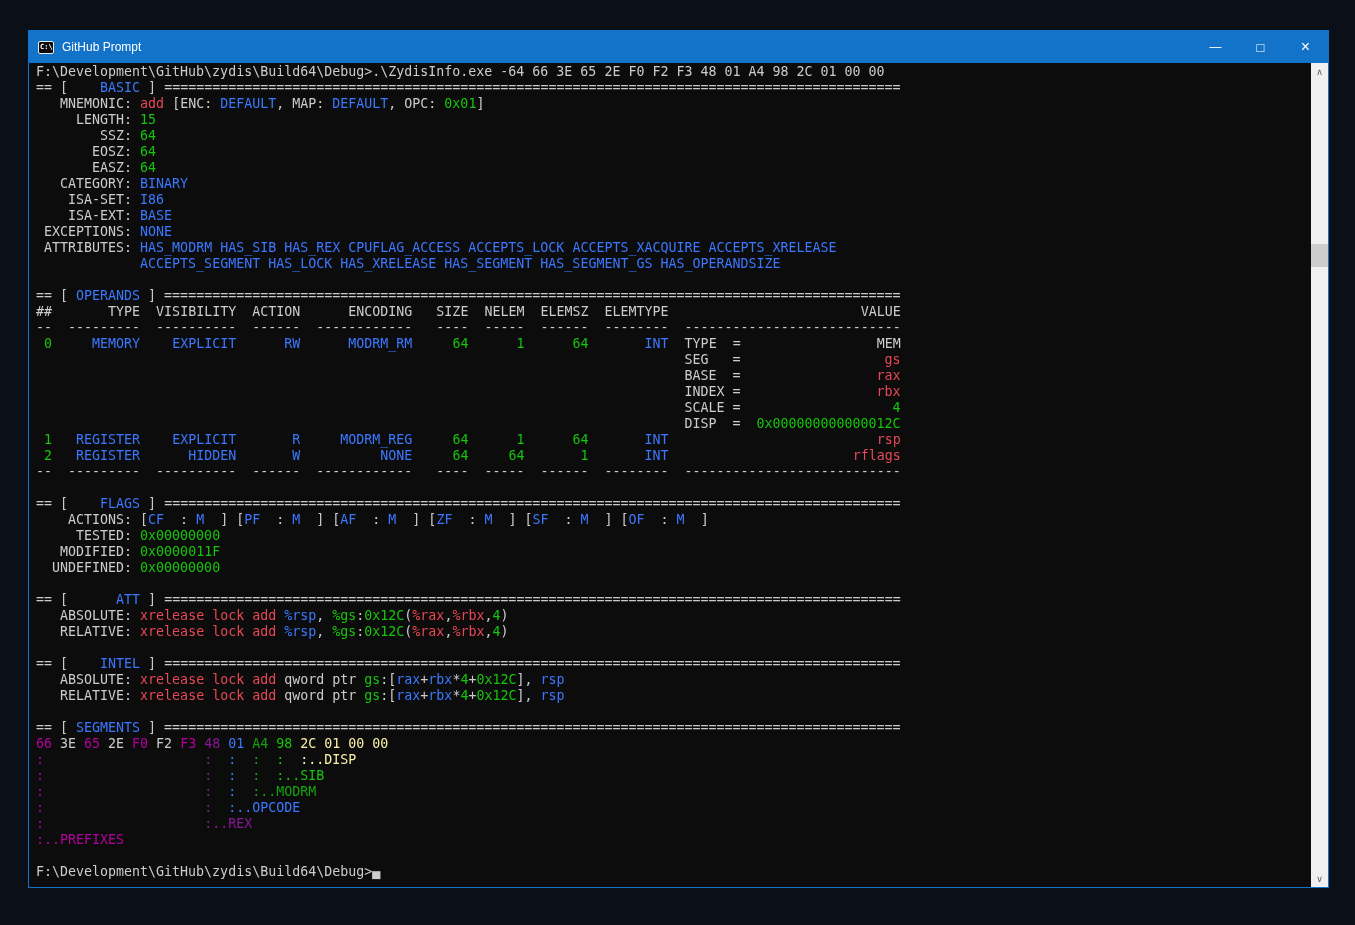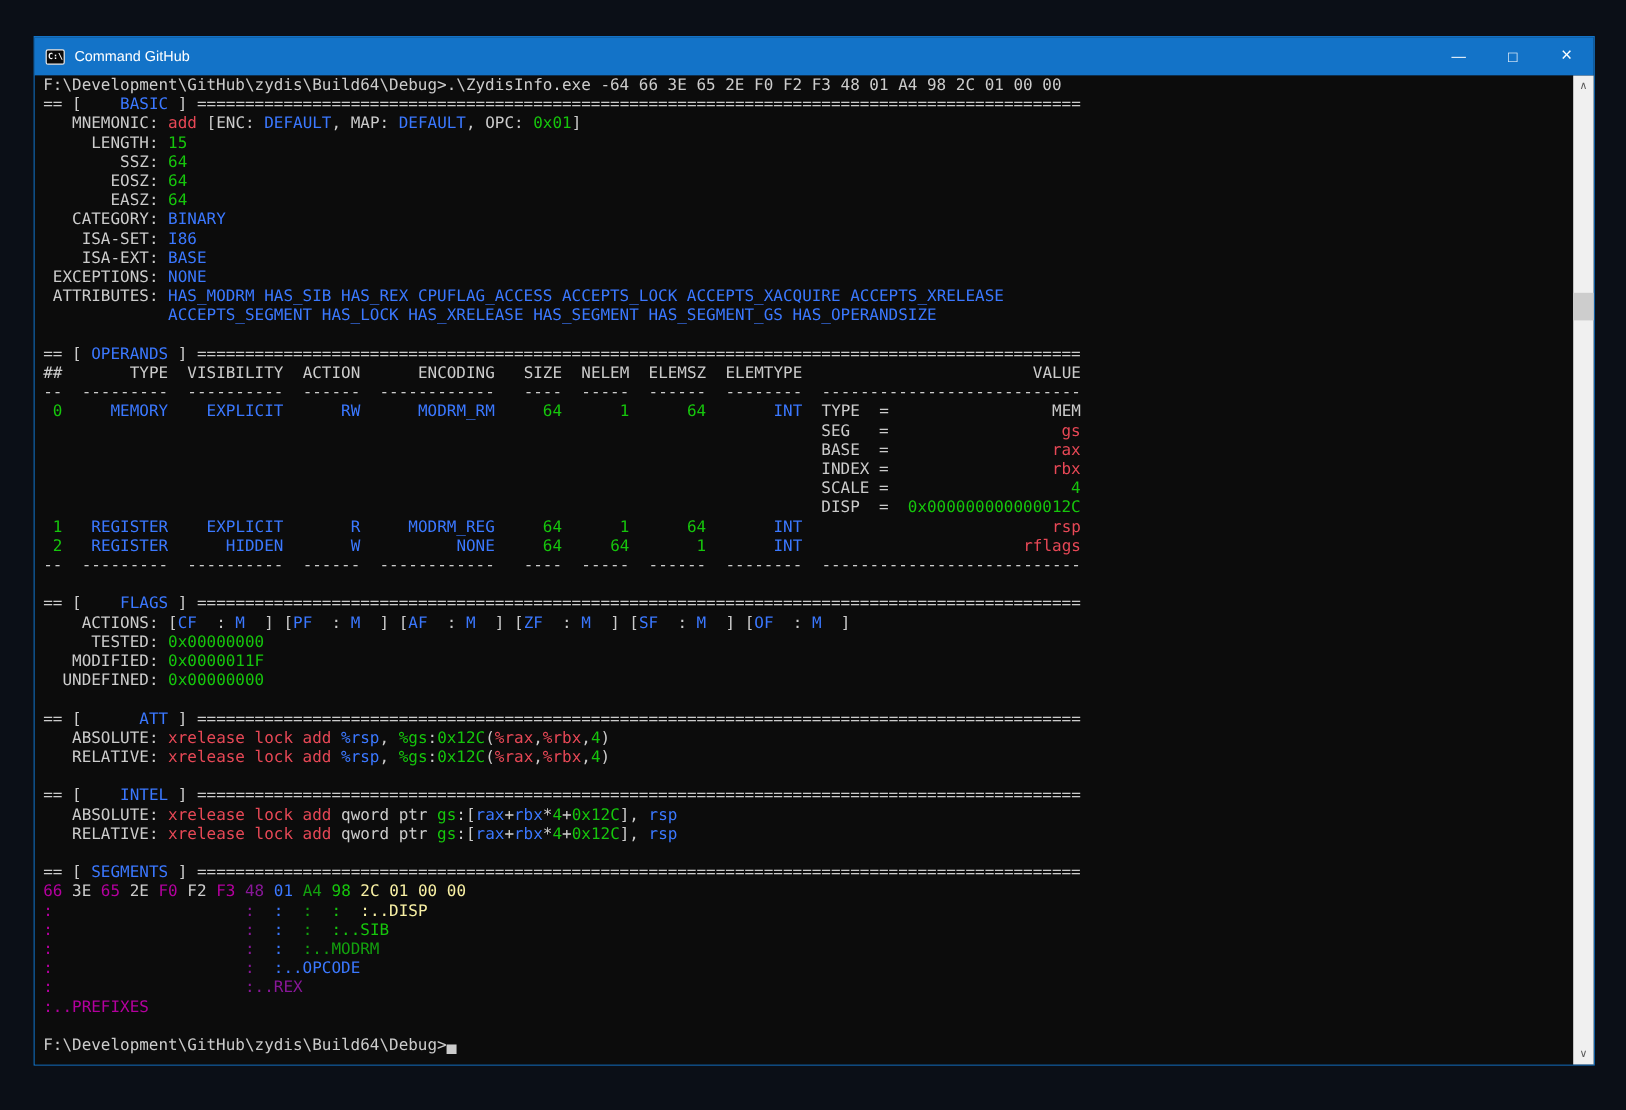--- a/index.html
+++ b/index.html
@@ -52,21 +52,21 @@
 </style>
 </head>
 <body>
 
 <div class="desktop">
   <div class="window">
     <div class="titlebar">
       <div class="app-icon">
         <span>C:\</span>
       </div>
-      <span class="title">Command GitHub</span>
+      <span class="title">GitHub Prompt</span>
       <div class="controls">
         <div class="ctrl min">
           <span>—</span>
         </div>
         <div class="ctrl max">
           <span>□</span>
         </div>
         <div class="ctrl close">
           <span>×</span>
         </div>

